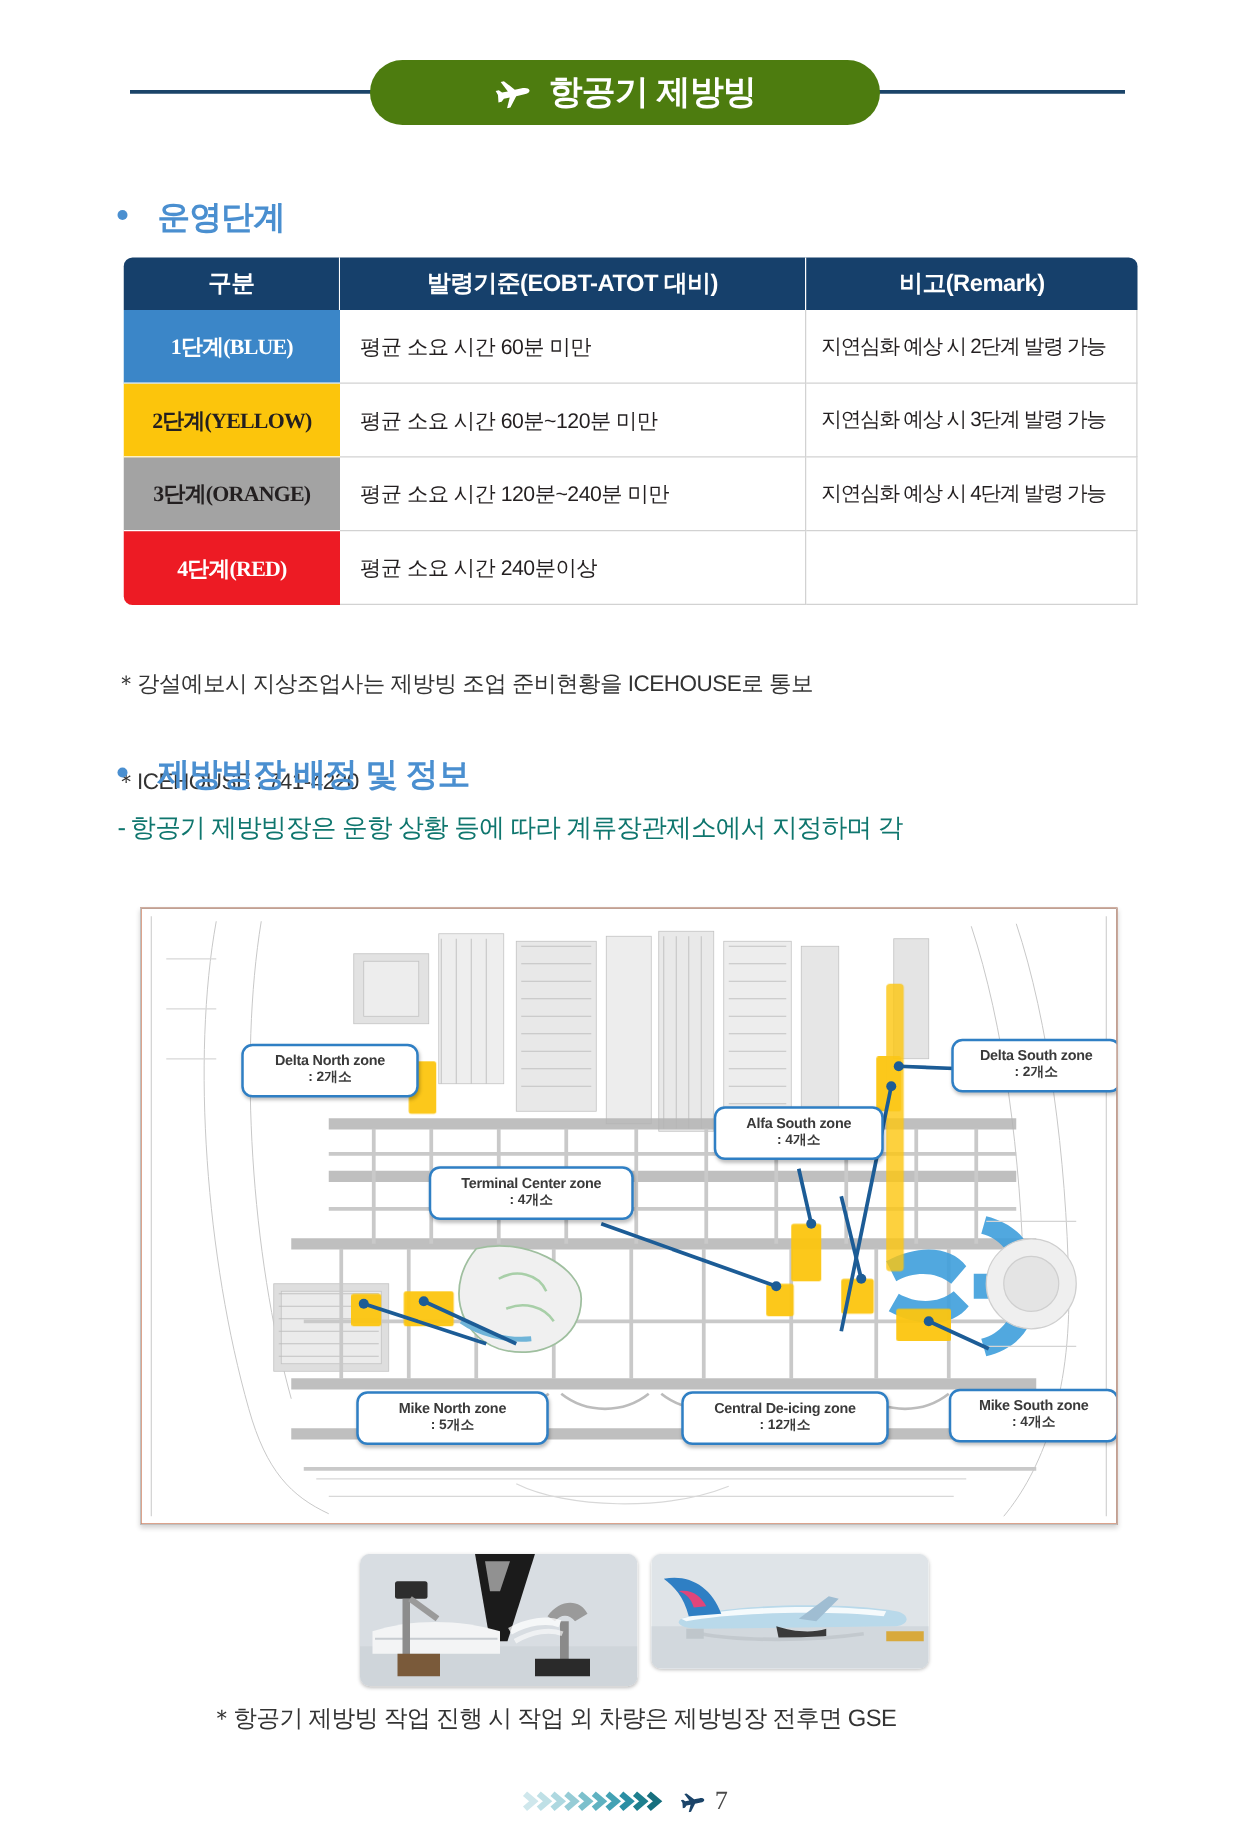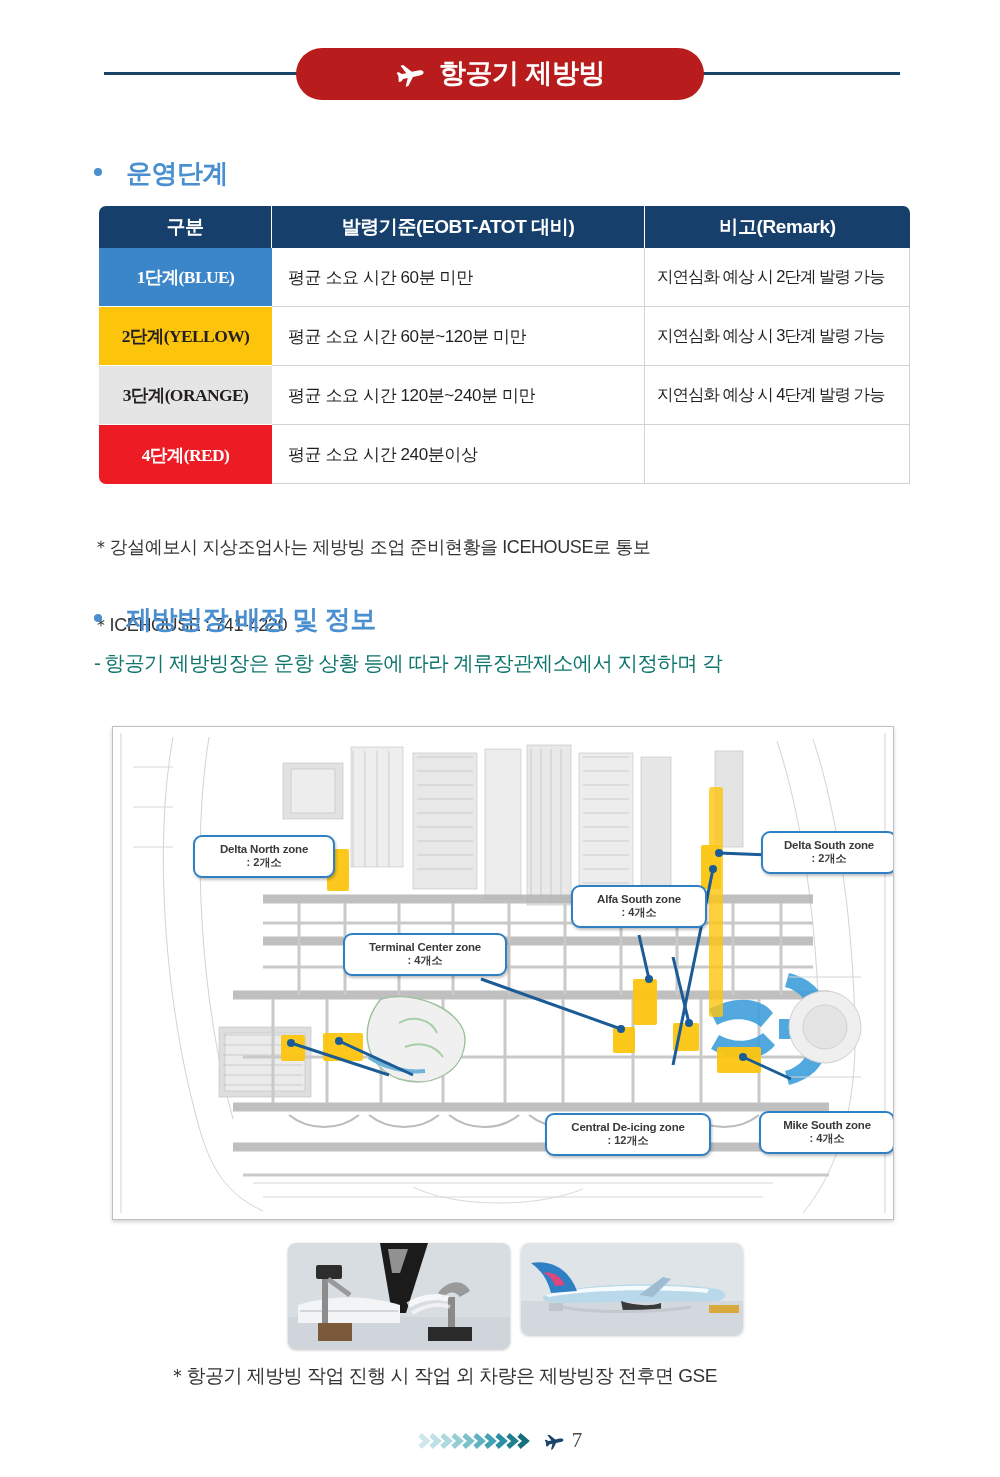--- a/index.html
+++ b/index.html
@@ -27,21 +27,21 @@
     top: 24px;
     height: 3px;
     background: #1b4469;
   }
   .header-rule.left  { left: 104px;  width: 200px; }
   .header-rule.right { left: 700px;  width: 200px; }
   .header-pill {
     position: absolute;
     left: 296px; top: 0;
     width: 408px; height: 52px;
-    background: #b91c1c;
+    background: #4d7c0f;
     border-radius: 26px;
     display: flex;
     align-items: center;
     justify-content: center;
     gap: 14px;
   }
   .header-pill .plane-icon {
     display: block;
     width: 30px; height: 26px;
   }
@@ -266,21 +266,21 @@
       <td class="stage" style="background:#3b86c8;color:#ffffff">1단계(BLUE)</td>
       <td class="criteria">평균 소요 시간 60분 미만</td>
       <td class="remark">지연심화 예상 시 2단계 발령 가능</td>
     </tr>
     <tr>
       <td class="stage" style="background:#fcc50c;color:#231f20">2단계(YELLOW)</td>
       <td class="criteria">평균 소요 시간 60분~120분 미만</td>
       <td class="remark">지연심화 예상 시 3단계 발령 가능</td>
     </tr>
     <tr>
-      <td class="stage" style="background:#e5e5e5;color:#231f20">3단계(ORANGE)</td>
+      <td class="stage" style="background:#a3a3a3;color:#231f20">3단계(ORANGE)</td>
       <td class="criteria">평균 소요 시간 120분~240분 미만</td>
       <td class="remark">지연심화 예상 시 4단계 발령 가능</td>
     </tr>
     <tr>
       <td class="stage" style="background:#ed1b24;color:#ffffff">4단계(RED)</td>
       <td class="criteria">평균 소요 시간 240분이상</td>
       <td class="remark"></td>
     </tr>
   </tbody>
 </table>
@@ -419,20 +419,24 @@
     <span class="c-title">Delta South zone</span>
     <span class="c-count">: 2개소</span>
   </div>
   <div class="callout" style="left:458px; top:158px; width:112px;">
     <span class="c-title">Alfa South zone</span>
     <span class="c-count">: 4개소</span>
   </div>
   <div class="callout" style="left:230px; top:206px; width:140px;">
     <span class="c-title">Terminal Center zone</span>
     <span class="c-count">: 4개소</span>
+  </div>
+  <div class="callout" style="left:172px; top:386px; width:130px;">
+    <span class="c-title">Mike North zone</span>
+    <span class="c-count">: 5개소</span>
   </div>
   <div class="callout" style="left:432px; top:386px; width:142px;">
     <span class="c-title">Central De-icing zone</span>
     <span class="c-count">: 12개소</span>
   </div>
   <div class="callout" style="left:646px; top:384px; width:112px;">
     <span class="c-title">Mike South zone</span>
     <span class="c-count">: 4개소</span>
   </div>
 </div>

